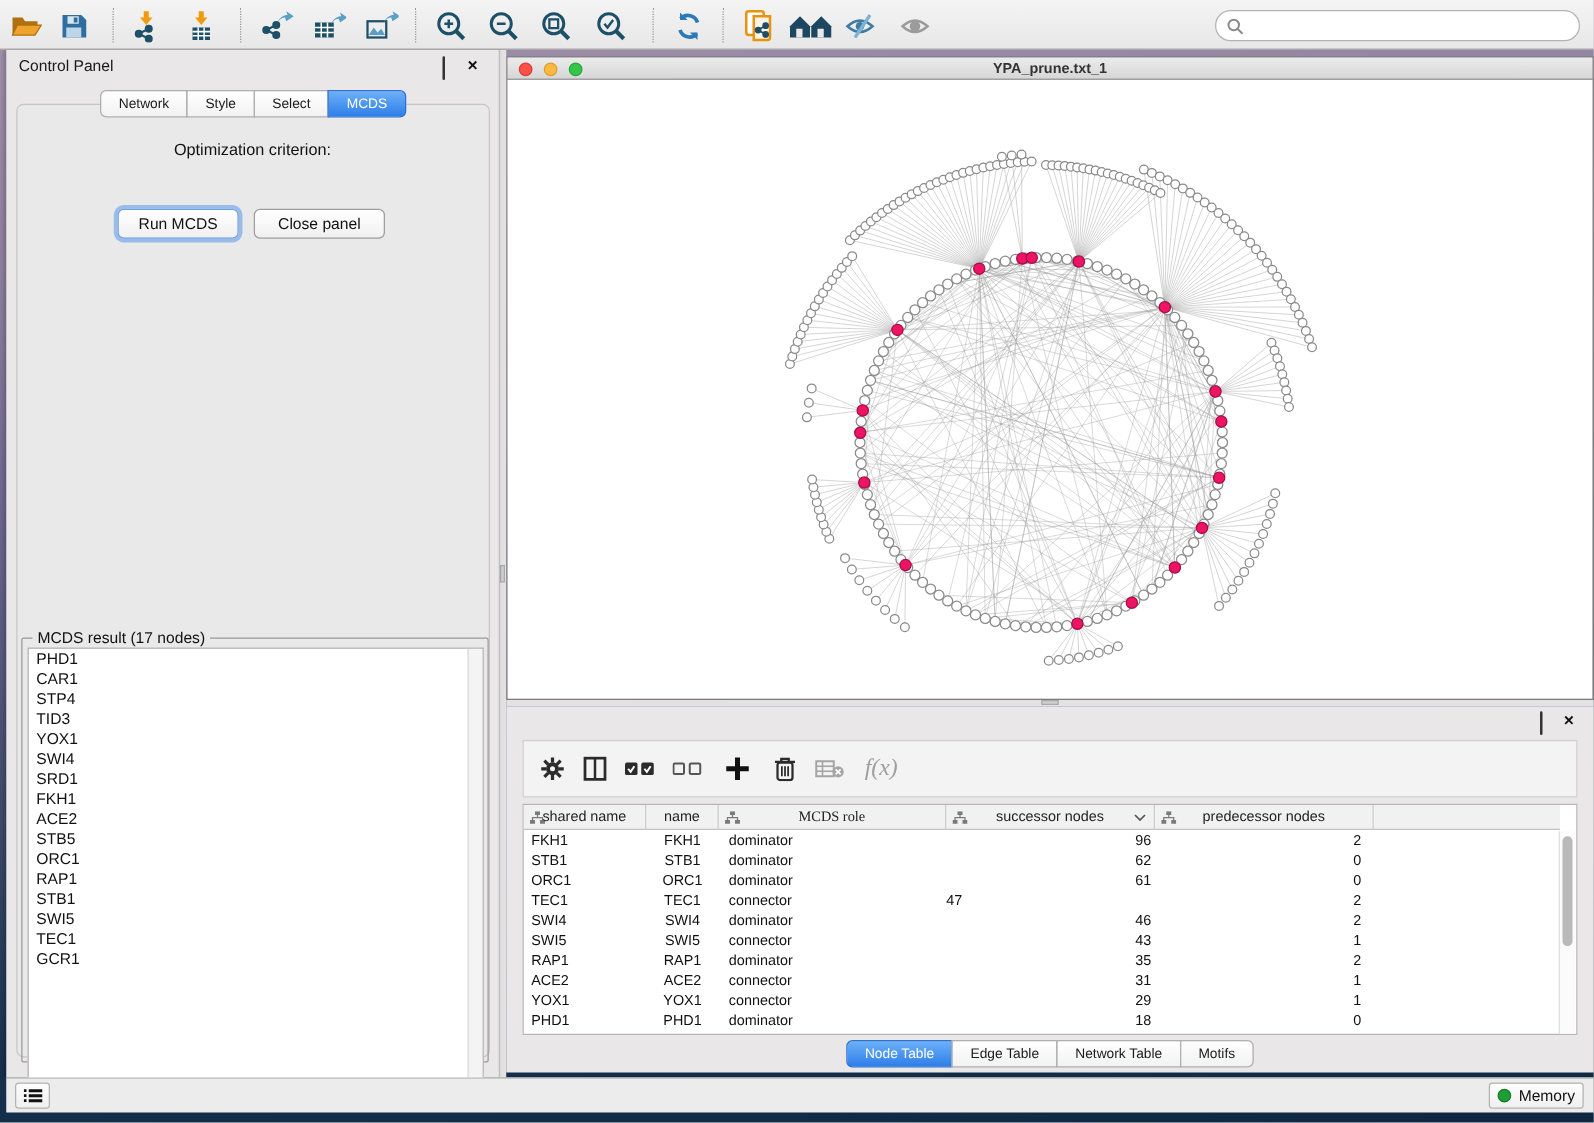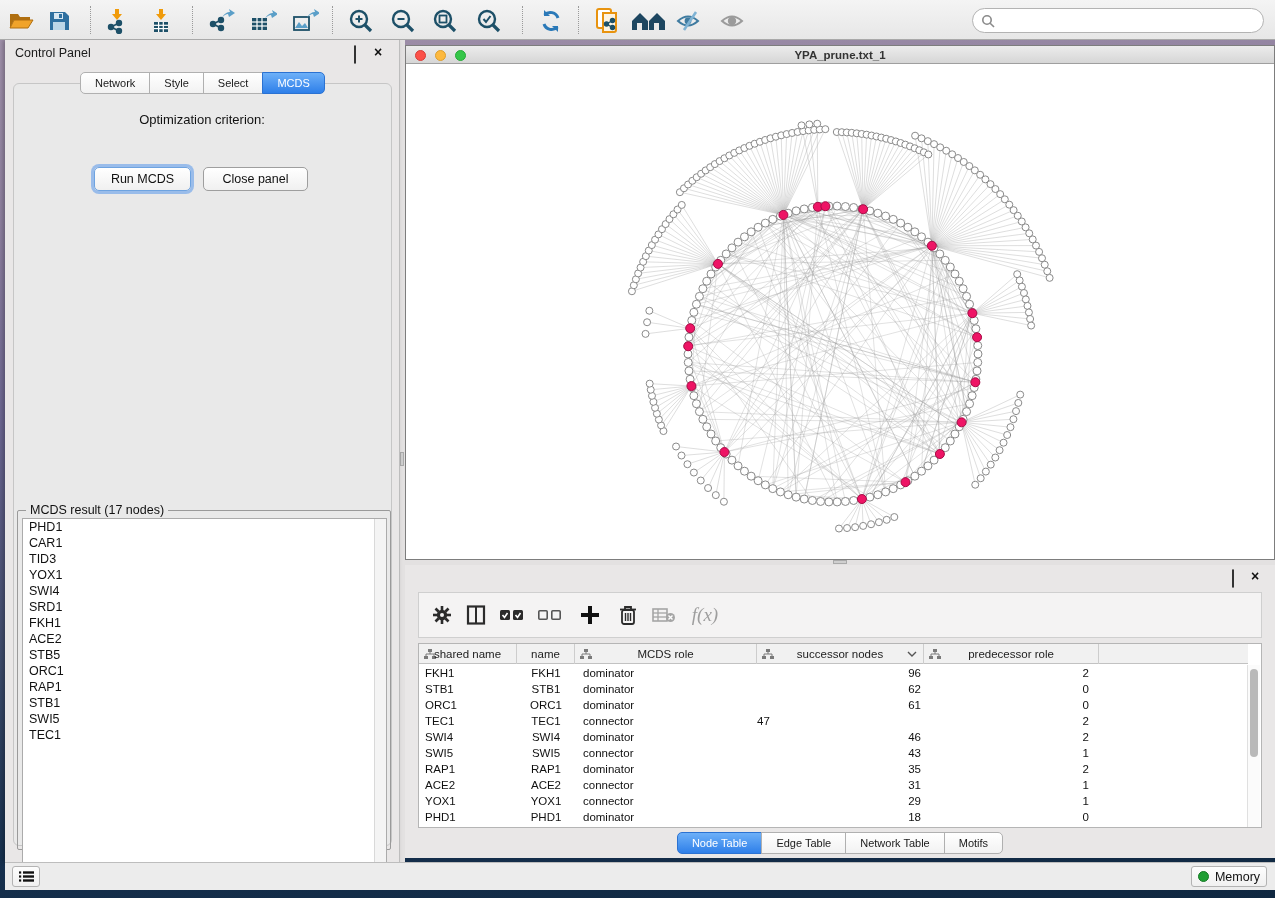--- a/index.html
+++ b/index.html
@@ -253,32 +253,34 @@
 
   <button class="btn focus" style="left:89px;top:127px;width:97px">Run MCDS</button>
   <button class="btn" style="left:198px;top:127px;width:105px">Close panel</button>
 
   <div class="fieldset">
     <span class="legend">MCDS result (17 nodes)</span>
     <div class="listbox">
       <div id="mcds-list">
           <div class="li">PHD1</div>
           <div class="li">CAR1</div>
+          <div class="li">STP4</div>
           <div class="li">TID3</div>
           <div class="li">YOX1</div>
           <div class="li">SWI4</div>
           <div class="li">SRD1</div>
           <div class="li">FKH1</div>
           <div class="li">ACE2</div>
           <div class="li">STB5</div>
           <div class="li">ORC1</div>
           <div class="li">RAP1</div>
           <div class="li">STB1</div>
           <div class="li">SWI5</div>
           <div class="li">TEC1</div>
+          <div class="li">GCR1</div>
         </div>
       <div class="track"></div>
     </div>
   </div>
 </div>
 
 <div class="vsplit abs">
     <span class="grip" style="left:0;top:412px;width:4px;height:14px"></span>
   </div>
 
@@ -1030,21 +1032,21 @@
             <rect x="4" y="0" width="4" height="3" fill="#7a7a7a"></rect>
             <rect x="0" y="7" width="4" height="3" fill="#7a7a7a"></rect>
             <rect x="8" y="7" width="4" height="3" fill="#7a7a7a"></rect>
             <path d="M6 3v2M2 7V5h8v2" stroke="#7a7a7a" fill="none"></path>
           </svg>
           <span class="lbl">shared name</span>
         </div>
         <div class="th" style="left: 98px; width: 58px;">
           <span class="lbl">name</span>
         </div>
-        <div class="th" style="left: 156px; width: 182px;">
+        <div class="th" style="left: 156px; width: 182px; font-family: Liberation Serif, serif;">
           <svg width="12" height="11" viewBox="0 0 12 11" style="position:absolute;left:5px;top:5px">
             <rect x="4" y="0" width="4" height="3" fill="#7a7a7a"></rect>
             <rect x="0" y="7" width="4" height="3" fill="#7a7a7a"></rect>
             <rect x="8" y="7" width="4" height="3" fill="#7a7a7a"></rect>
             <path d="M6 3v2M2 7V5h8v2" stroke="#7a7a7a" fill="none"></path>
           </svg>
           <span class="lbl">MCDS role</span>
         </div>
         <div class="th" style="left: 338px; width: 167px;">
           <svg width="12" height="11" viewBox="0 0 12 11" style="position:absolute;left:5px;top:5px">
@@ -1058,21 +1060,21 @@
             <path d="M1 1l4 4 4-4" stroke="#555" stroke-width="1.4" fill="none"></path>
           </svg>
         </div>
         <div class="th" style="left: 505px; width: 175px;">
           <svg width="12" height="11" viewBox="0 0 12 11" style="position:absolute;left:5px;top:5px">
             <rect x="4" y="0" width="4" height="3" fill="#7a7a7a"></rect>
             <rect x="0" y="7" width="4" height="3" fill="#7a7a7a"></rect>
             <rect x="8" y="7" width="4" height="3" fill="#7a7a7a"></rect>
             <path d="M6 3v2M2 7V5h8v2" stroke="#7a7a7a" fill="none"></path>
           </svg>
-          <span class="lbl">predecessor role</span>
+          <span class="lbl">predecessor nodes</span>
         </div>
       </div>
     <div class="tbody" id="tbody">
         <div class="tr" style="top: 0px;">
           <div class="td" style="left: 0px; width: 98px; text-align: left; padding-left: 6px;">FKH1</div>
           <div class="td" style="left: 98px; width: 58px; text-align: center;">FKH1</div>
           <div class="td" style="left: 156px; width: 182px; text-align: left; padding-left: 8px;">dominator</div>
           <div class="td" style="left: 338px; width: 167px; text-align: right; padding-right: 3px;">96</div>
           <div class="td" style="left: 505px; width: 175px; text-align: right; padding-right: 10px;">2</div>
         </div>

